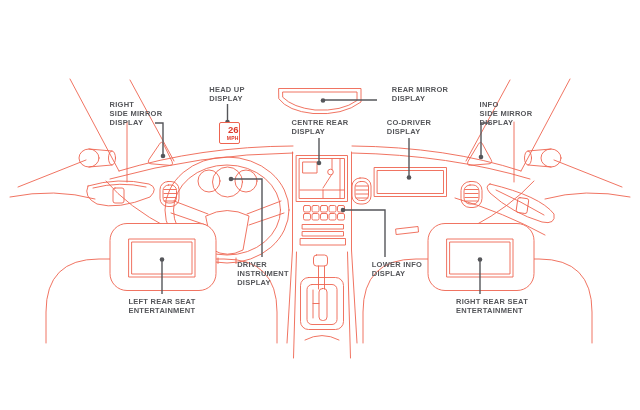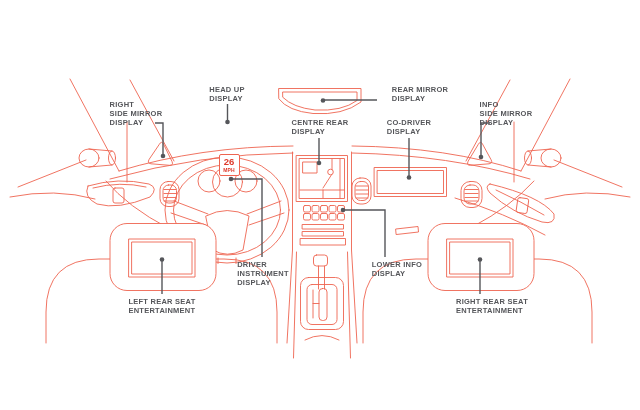--- a/index.html
+++ b/index.html
@@ -19,21 +19,21 @@
   .wire{fill:none;stroke:var(--label-color);stroke-width:1.4;}
   .dot{fill:var(--label-color);stroke:none;}
   .label{
     position:absolute;transform:translateX(-50%);
     color:var(--label-color);font-size:7.5px;font-weight:bold;
     line-height:9px;letter-spacing:.25px;text-align:left;white-space:pre-line;
   }
   .hud{
     position:absolute;left:218.5px;top:122px;width:21px;height:21.5px;
     box-sizing:border-box;border:1.6px solid var(--line-color);border-radius:2px;
-    background:#fff;display:flex;flex-direction:column;align-items:center;justify-content:center;margin-top:32px;
+    background:#fff;display:flex;flex-direction:column;align-items:flex-end;justify-content:center;
   }
   .hud .speed{color:var(--accent-red);font-size:9.5px;font-weight:bold;line-height:9.5px;}
   .hud .unit{color:var(--accent-red);font-size:5px;font-weight:bold;line-height:6px;letter-spacing:.2px;}
 </style>
 </head>
 <body>
 
 <div class="stage">
 
   <svg width="640" height="410" viewBox="0 0 640 410">

